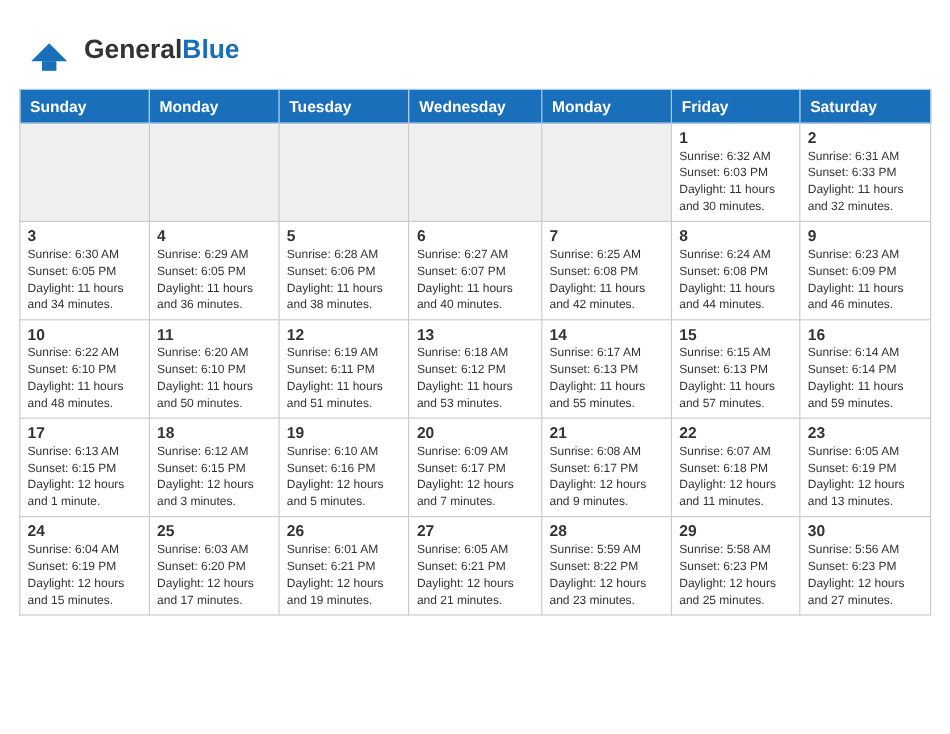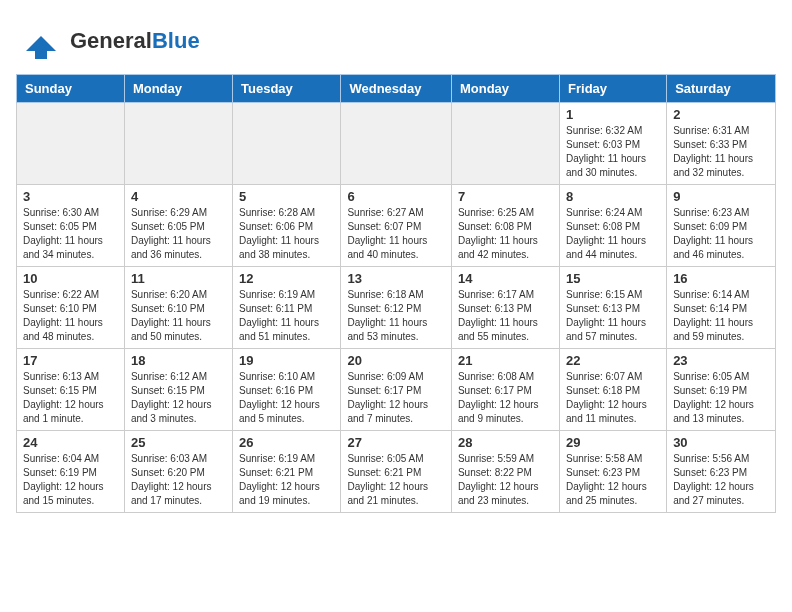--- a/index.html
+++ b/index.html
@@ -292,21 +292,21 @@
         </td>
         <td>
           <span class="day-number">25</span>
           <div class="day-info">Sunrise: 6:03 AM
 Sunset: 6:20 PM
 Daylight: 12 hours
 and 17 minutes.</div>
         </td>
         <td>
           <span class="day-number">26</span>
-          <div class="day-info">Sunrise: 6:19 AM
+          <div class="day-info">Sunrise: 6:01 AM
 Sunset: 6:21 PM
 Daylight: 12 hours
 and 19 minutes.</div>
         </td>
         <td>
           <span class="day-number">27</span>
           <div class="day-info">Sunrise: 6:05 AM
 Sunset: 6:21 PM
 Daylight: 12 hours
 and 21 minutes.</div>

